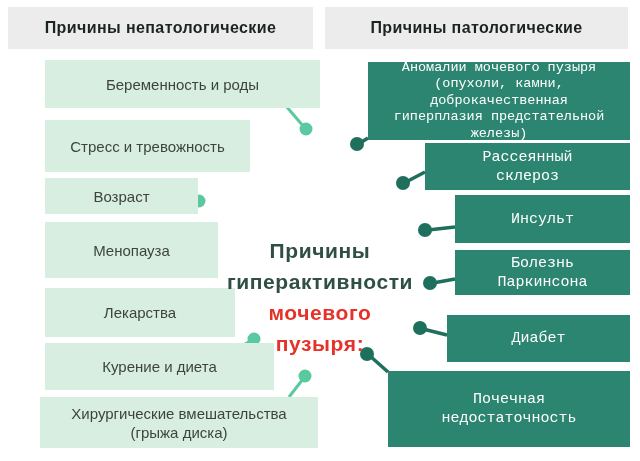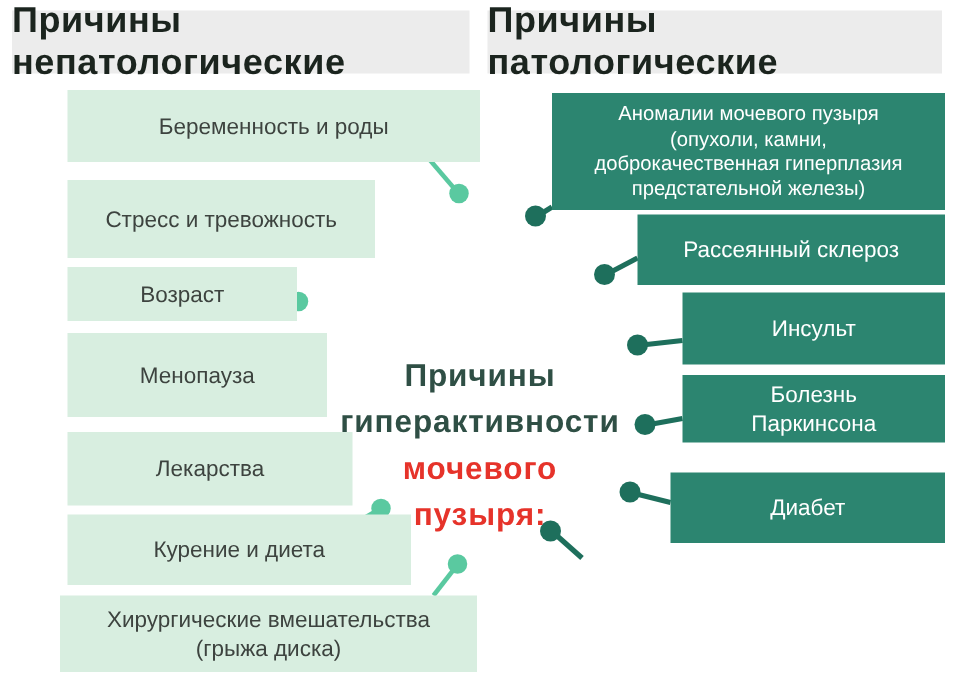--- a/index.html
+++ b/index.html
@@ -4,35 +4,35 @@
 <style>
   html,body{margin:0;padding:0;background:#ffffff;}
   .canvas{
     position:relative;width:640px;height:461px;background:#ffffff;
     font-family:"Liberation Sans", sans-serif;overflow:hidden;
   }
   .header{
     position:absolute;top:7px;height:42px;
     background:var(--header-bg,#ececec);
     display:flex;align-items:center;justify-content:center;
-    font-weight:bold;font-size:24px;letter-spacing:0.4px;
+    font-weight:bold;font-size:16px;letter-spacing:0.4px;
     color:var(--header-text,#1b241e);
   }
   .header-left{left:8px;width:305px;}
   .header-right{left:325px;width:303px;}
   .lbox{
     position:absolute;background:var(--left-box-bg,#d8eee0);
     display:flex;align-items:center;justify-content:center;text-align:center;
     font-size:15px;color:var(--left-box-text,#3d433f);
     line-height:19px;padding:0 12px;box-sizing:border-box;margin-left:33px;
   }
   .rbox{
     position:absolute;background:var(--right-box-bg,#2c8570);
     display:flex;align-items:center;justify-content:center;text-align:center;
-    font-size:15px;color:#ffffff;line-height:19px;padding:0 24px;box-sizing:border-box;
+    font-size:15px;color:#ffffff;line-height:19px;padding:0 24px;box-sizing:border-box;font-family:Liberation Mono, monospace;
   }
   .rbox.small{font-size:13.5px;line-height:16.5px;}
   .connectors{position:absolute;left:0;top:0;width:640px;height:461px;pointer-events:none;}
   .center-title{
     position:absolute;left:175px;top:190px;width:290px;text-align:center;
     font-size:21px;font-weight:bold;letter-spacing:0.6px;line-height:31px;margin-top:45px;
   }
   .center-title .t-dark{color:var(--title-dark,#2f4f45);}
   .center-title .t-red{color:var(--title-red,#e6332a);}
 </style>
@@ -111,20 +111,23 @@
   </div>
   <div class="rbox" style="left:455px;top:195px;width:175px;height:48px">
     <span>Инсульт</span>
   </div>
   <div class="rbox" style="left:455px;top:250px;width:175px;height:45px">
     <span>Болезнь Паркинсона</span>
   </div>
   <div class="rbox" style="left:447px;top:315px;width:183px;height:47px">
     <span>Диабет</span>
   </div>
+  <div class="rbox" style="left:388px;top:371px;width:242px;height:76px">
+    <span>Почечная недостаточность</span>
+  </div>
 
   <div class="center-title">
     <div class="t-dark">Причины</div>
     <div class="t-dark">гиперактивности</div>
     <div class="t-red">мочевого</div>
     <div class="t-red">пузыря:</div>
   </div>
 
 </div>
 

